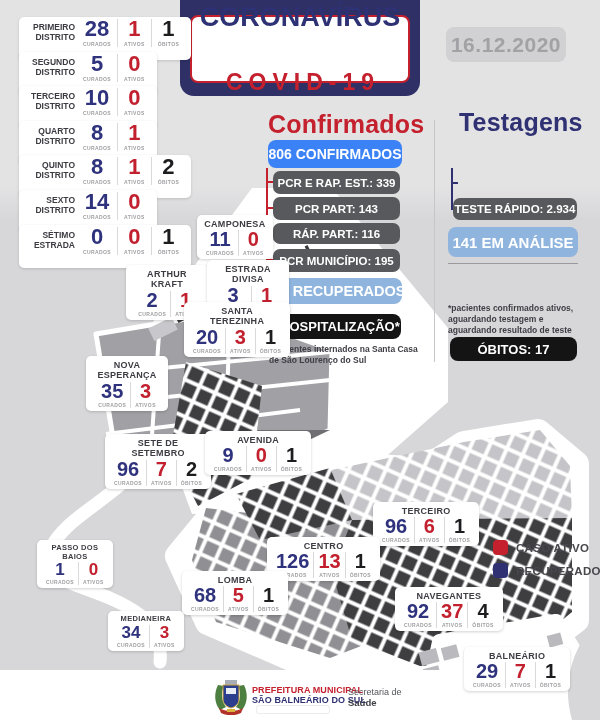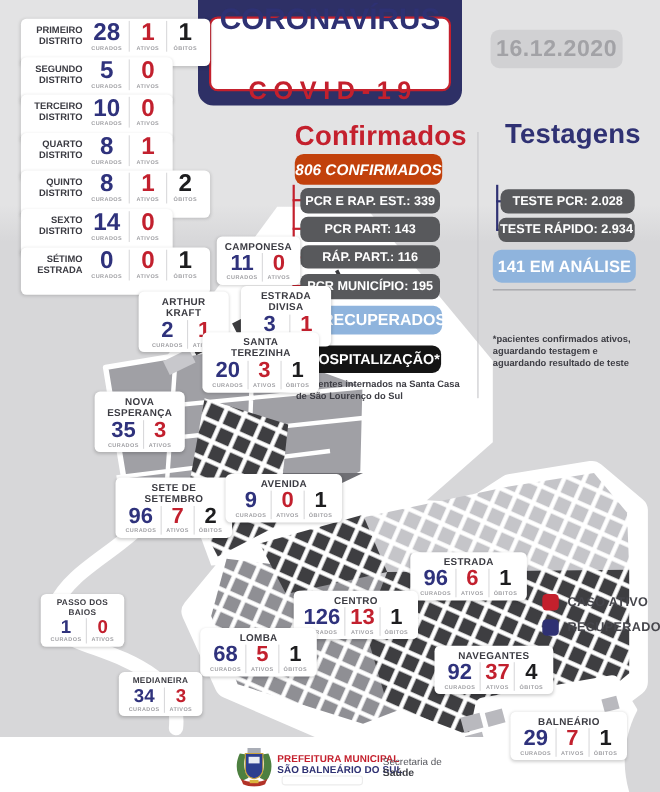--- a/index.html
+++ b/index.html
@@ -37,21 +37,21 @@
   .nstats{display:flex;justify-content:center;align-items:flex-start;}
   .ncard .num{font-size:20px;}
   .ncard.sm .num{font-size:17px;}
   .ncard.sm .nname{font-size:7.5px;max-width:52px;}
   .ncard .stat{padding:0 4px;}
 
   
   .panel-title{font-size:25px;font-weight:bold;letter-spacing:.2px;}
   .box{position:absolute;border-radius:8px;color:#fff;font-weight:bold;display:flex;
        align-items:center;justify-content:center;text-align:center;white-space:nowrap;}
-  .box-red{background:#c2410c;font-style:italic;} .box-navy{background:#2f3173;}
+  .box-red{background:#3b82f6;} .box-navy{background:#2f3173;}
   .box-gray{background:#58595c;border-radius:7px;} .box-gray2{background:#6e6f73;border-radius:7px;}
   .box-blue{background:#8fb4dd;} .box-black{background:#141414;}
   .note{position:absolute;font-size:8.5px;font-weight:bold;color:#3e3e45;line-height:1.3;}
   .vline{position:absolute;width:2px;} .hline{position:absolute;height:2px;}
   .red-bg{background:#c4202d;} .navy-bg{background:#2f3173;}
   .col-divider{position:absolute;width:1px;background:#c6c6c9;}
   .t-divider{position:absolute;height:1px;background:#9a9a9e;}
 
   
   .legend{left:493px;top:540px;}
@@ -260,25 +260,25 @@
   <div class="box box-blue" style="left:268px;top:278px;width:134px;height:26px;font-size:14.5px">700 RECUPERADOS</div>
   <div class="box box-black" style="left:268px;top:314px;width:133px;height:25px;font-size:13px">4 HOSPITALIZAÇÃO*</div>
   <div class="note" style="left:269px;top:344px;width:150px">*pacientes internados na Santa Casa de São Lourenço do Sul</div>
 
   <div class="col-divider" style="left:434px;top:120px;height:242px"></div>
 
   <div class="abs panel-title" style="left:459px;top:108px;color:#2f3173">Testagens</div>
   <div class="vline navy-bg" style="left:451px;top:168px;height:41px"></div>
   <div class="hline navy-bg" style="left:451px;top:182px;width:7px"></div>
   <div class="hline navy-bg" style="left:451px;top:208px;width:7px"></div>
-  <div class="box box-gray" style="left:455px;top:172px;width:122px;height:22px;font-size:11.5px">TESTE PCR: 2.028</div>
   <div class="box box-gray" style="left:453px;top:198px;width:124px;height:22px;font-size:11.5px">TESTE RÁPIDO: 2.934</div>
   <div class="box box-blue" style="left:448px;top:227px;width:130px;height:30px;font-size:15px">141 EM ANÁLISE</div>
   <div class="t-divider" style="left:448px;top:263px;width:130px"></div>
   <div class="note" style="left:448px;top:303px;width:145px">*pacientes confirmados ativos, aguardando testagem e aguardando resultado de teste</div>
+  <div class="box box-black" style="left:450px;top:337px;width:127px;height:24px;font-size:13px">ÓBITOS: 17</div>
 
   <div class="ncard" style="left:197px;top:215px">
     <div class="nname">CAMPONESA</div>
     <div class="nstats">
       <div class="stat">
           <div class="num n-navy">11</div>
           <div class="slabel">CURADOS</div>
         </div>
       <div class="stat">
           <div class="num n-red">0</div>
@@ -292,21 +292,21 @@
       <div class="stat">
           <div class="num n-navy">2</div>
           <div class="slabel">CURADOS</div>
         </div>
       <div class="stat">
           <div class="num n-red">1</div>
           <div class="slabel">ATIVOS</div>
         </div>
     </div>
   </div>
-  <div class="ncard" style="left:219px;top:260px">
+  <div class="ncard" style="left:207px;top:260px">
     <div class="nname">ESTRADA DIVISA</div>
     <div class="nstats">
       <div class="stat">
           <div class="num n-navy">3</div>
           <div class="slabel">CURADOS</div>
         </div>
       <div class="stat">
           <div class="num n-red">1</div>
           <div class="slabel">ATIVOS</div>
         </div>
@@ -370,21 +370,21 @@
           <div class="num n-red">0</div>
           <div class="slabel">ATIVOS</div>
         </div>
       <div class="stat">
           <div class="num n-black">1</div>
           <div class="slabel">ÓBITOS</div>
         </div>
     </div>
   </div>
   <div class="ncard" style="left:373px;top:502px">
-    <div class="nname">ESTRADA</div>
+    <div class="nname">TERCEIRO</div>
     <div class="nstats">
       <div class="stat">
           <div class="num n-navy">96</div>
           <div class="slabel">CURADOS</div>
         </div>
       <div class="stat">
           <div class="num n-red">6</div>
           <div class="slabel">ATIVOS</div>
         </div>
       <div class="stat">

